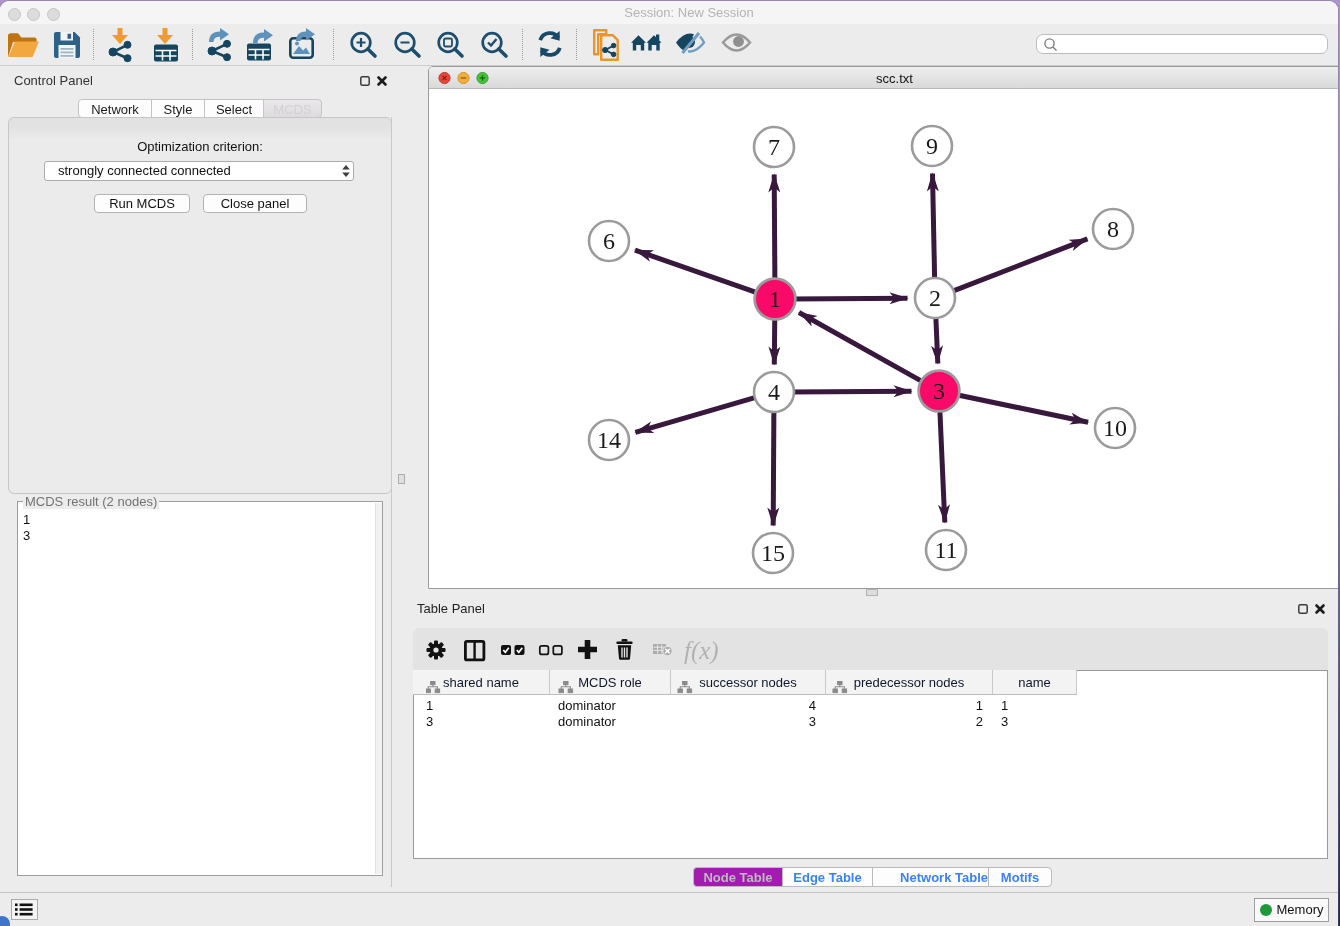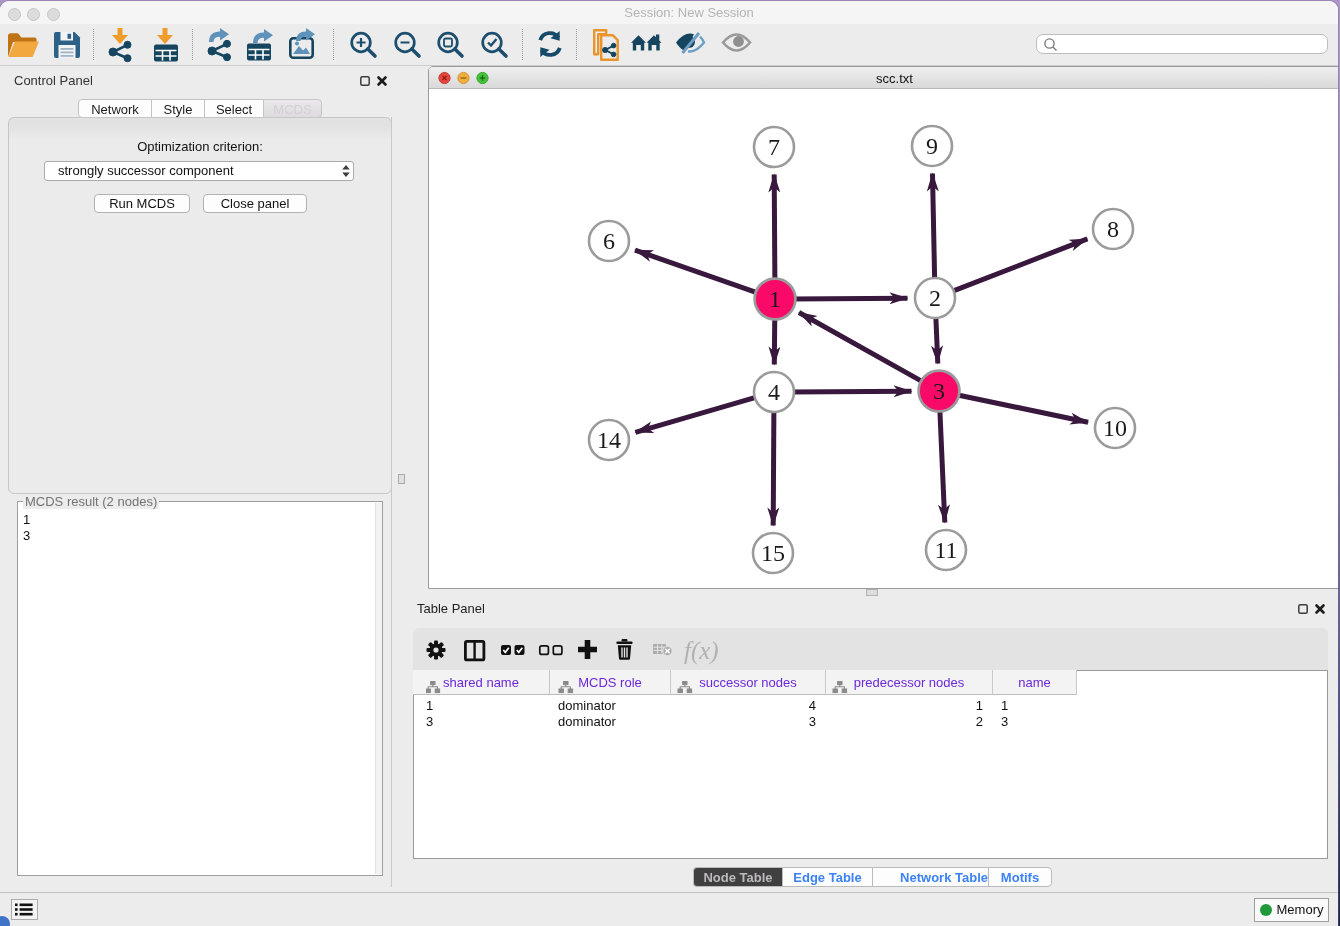--- a/index.html
+++ b/index.html
@@ -41,21 +41,21 @@
   
   #netwin{position:absolute;left:404px;top:65px;width:933px;height:523px;
           border:1px solid #9a9a9a;border-radius:5px 5px 0 0;box-sizing:border-box;background:#fff;overflow:hidden;margin-left:24px;}
   #nettitle{position:absolute;left:0;top:0;width:100%;height:22px;
             background:linear-gradient(180deg,#efefef,#d9d9d9);border-bottom:1px solid #b9b9b9;box-sizing:border-box;}
   
   #tp-title{position:absolute;left:417px;top:600px;font-size:13px;color:#222;}
   #tp-toolbar{position:absolute;left:413px;top:627px;width:915px;height:42px;background:#e3e3e3;border-radius:6px 6px 0 0;}
   #tbl{position:absolute;left:413px;top:669px;width:915px;height:189px;background:#fff;border:1px solid #9a9a9a;box-sizing:border-box;}
   .th{position:absolute;top:669px;height:25px;background:#f3f3f3;border-right:1px solid #c9c9c9;border-bottom:1px solid #bdbdbd;
-      box-sizing:border-box;font-size:13px;color:#6d28d9;text-align:center;line-height:25px;}
+      box-sizing:border-box;font-size:13px;color:#0f172a;text-align:center;line-height:25px;}
   .td{position:absolute;font-size:13px;color:#111;height:16px;line-height:16px;}
   .btab{position:absolute;top:866px;height:20px;line-height:19px;text-align:center;font-size:13px;font-weight:bold;
         color:#3b82f6;background:#fdfdfd;border:1px solid #bbbbbb;box-sizing:border-box;}
   #statusbar{position:absolute;left:0;top:891px;width:100%;height:35px;background:#ececec;border-top:1px solid #c3c3c3;box-sizing:border-box;}
   #membtn{position:absolute;left:1254px;top:897px;width:75px;height:24px;background:#fafafa;border:1px solid #9e9e9e;
           box-sizing:border-box;font-size:13px;color:#111;text-align:center;line-height:22px;}
   #listbtn{position:absolute;left:11px;top:898px;width:27px;height:21px;background:#f4f4f4;border:1px solid #ababab;box-sizing:border-box;}
 </style>
 </head>
 <body>
@@ -223,21 +223,21 @@
         <line x1="26.5" y1="2.5" x2="19.5" y2="9.5"></line>
     </g>
   </svg>
 
   <div class="tab" style="left:78px;width:74px;border-radius:4px 0 0 4px;">Network</div>
   <div class="tab" style="left:151px;width:54px;">Style</div>
   <div class="tab" style="left:204px;width:60px;">Select</div>
   <div class="tab" style="left:263px;width:59px;border-radius:0 4px 4px 0;background:linear-gradient(180deg,#eae8ea,#dddbdd);color:#d3d0d3;border-color:#c6c6c6;">MCDS</div>
   <div id="tabpanel"></div>
   <div id="optlabel">Optimization criterion:</div>
-  <div id="dropdown">strongly successor component</div>
+  <div id="dropdown">strongly connected connected</div>
   <svg width="10" height="12" viewBox="0 0 10 12" style="position:absolute;left:341px;top:164px;">
     <path d="M5,0 L8.8,4.4 L1.2,4.4 Z" fill="#3e3e3e"></path>
     <path d="M5,12 L8.8,7.6 L1.2,7.6 Z" fill="#3e3e3e"></path>
   </svg>
   <div class="btn" style="left:94px;top:193px;width:96px;">Run MCDS</div>
   <div class="btn" style="left:203px;top:193px;width:104px;">Close panel</div>
   <div id="fieldset"></div>
   <div id="fs-legend">MCDS result (2 nodes)</div>
   <div id="fs-scroll"></div>
   <div id="fs-text">1<br>3</div>
@@ -406,21 +406,21 @@
   <div class="td" style="left:558px;top:697px;">dominator</div>
   <div class="td" style="left:671px;top:697px;width:145px;text-align:right;">4</div>
   <div class="td" style="left:826px;top:697px;width:157px;text-align:right;">1</div>
   <div class="td" style="left:1001px;top:697px;">1</div>
   <div class="td" style="left:426px;top:713px;">3</div>
   <div class="td" style="left:558px;top:713px;">dominator</div>
   <div class="td" style="left:671px;top:713px;width:145px;text-align:right;">3</div>
   <div class="td" style="left:826px;top:713px;width:157px;text-align:right;">2</div>
   <div class="td" style="left:1001px;top:713px;">3</div>
 
-  <div class="btab" style="left:693px;width:90px;border-radius:4px 0 0 4px;background:#404040;color:#bdbabd;">Node Table</div>
+  <div class="btab" style="left:693px;width:90px;border-radius:4px 0 0 4px;background:#a21caf;color:#bdbabd;">Node Table</div>
   <div class="btab" style="left:782px;width:91px;">Edge Table</div>
   <div class="btab" style="left:872px;width:117px;text-align:right;">Network Table</div>
   <div class="btab" style="left:988px;width:64px;border-radius:0 4px 4px 0;">Motifs</div>
 
   <div style="position:absolute;left:391px;top:116px;width:1px;height:770px;background:#c9c9c9;"></div>
   <div style="position:absolute;left:398px;top:473px;width:7px;height:10px;background:#e0e0e0;border:1px solid #ababab;box-sizing:border-box;"></div>
   <div style="position:absolute;left:866px;top:588px;width:12px;height:7px;background:#dcdcdc;border:1px solid #b3b3b3;box-sizing:border-box;"></div>
   <div id="statusbar"></div>
   <div id="listbtn">
     <svg width="18" height="13" viewBox="0 0 18 13" style="position:absolute;left:3px;top:3px;">

